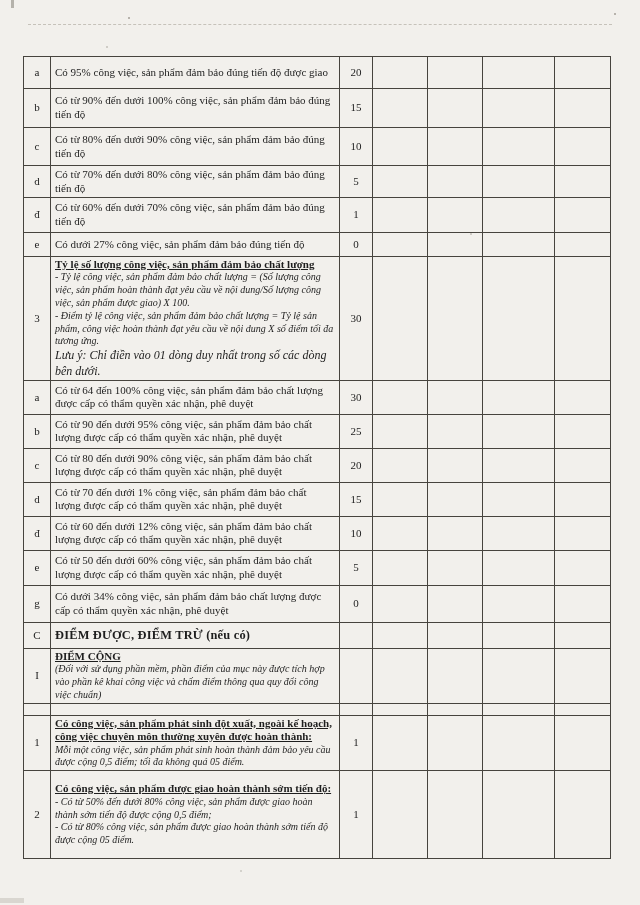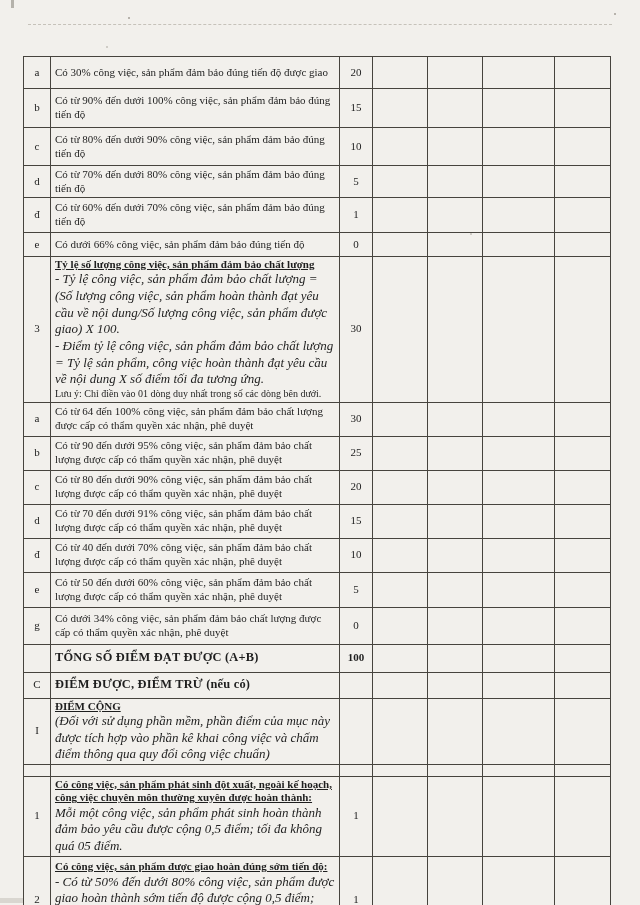--- a/index.html
+++ b/index.html
@@ -33,22 +33,22 @@
     font-size:11px;
     line-height:1.25;
     overflow:hidden;
   }
   td.letter{text-align:center;font-size:12px;padding:0;}
   td.score{text-align:center;font-size:12px;padding:0;}
   td.score.bold{font-weight:bold;}
   td.empty{padding:0;}
   .title{font-weight:bold;font-size:11px;line-height:1.22;text-decoration:underline;}
   .title-lg{font-weight:bold;font-size:12.4px;letter-spacing:.2px;}
-  .note{font-style:italic;font-size:13px;line-height:1.28;white-space:pre-line;}
-  .note-plain{font-size:10px;line-height:1.28;white-space:pre-line;}
+  .note{font-style:italic;font-size:10px;line-height:1.28;white-space:pre-line;}
+  .note-plain{font-size:12px;line-height:1.28;white-space:pre-line;font-style:italic;}
 </style>
 </head>
 <body>
 
 <div class="fold-line"></div>
 <div class="corner-mark"></div>
 <div class="speck" style="left:128px;top:17px;"></div>
 <div class="speck" style="left:614px;top:13px;"></div>
 <div class="speck" style="left:106px;top:46px;opacity:.6;"></div>
 <div class="speck" style="left:470px;top:233px;opacity:.6;"></div>
@@ -62,21 +62,21 @@
       <col style="width:33px">
     <col style="width:55px">
       <col style="width:55px">
       <col style="width:72px">
       <col style="width:56px">
   </colgroup>
 
   <tbody>
       <tr style="height:32px">
     <td class="letter">a</td>
-    <td><span>Có 30% công việc, sản phẩm đảm bảo đúng tiến độ được giao</span></td>
+    <td><span>Có 95% công việc, sản phẩm đảm bảo đúng tiến độ được giao</span></td>
     <td class="score">20</td>
     <td class="empty"></td>
         <td class="empty"></td>
         <td class="empty"></td>
         <td class="empty"></td>
   </tr>
   <tr style="height:39px">
     <td class="letter">b</td>
     <td><span>Có từ 90% đến dưới 100% công việc, sản phẩm đảm bảo đúng tiến độ</span></td>
     <td class="score">15</td>
@@ -107,21 +107,21 @@
     <td class="letter">đ</td>
     <td><span>Có từ 60% đến dưới 70% công việc, sản phẩm đảm bảo đúng tiến độ</span></td>
     <td class="score">1</td>
     <td class="empty"></td>
         <td class="empty"></td>
         <td class="empty"></td>
         <td class="empty"></td>
   </tr>
   <tr style="height:24px">
     <td class="letter">e</td>
-    <td><span>Có dưới 66% công việc, sản phẩm đảm bảo đúng tiến độ</span></td>
+    <td><span>Có dưới 27% công việc, sản phẩm đảm bảo đúng tiến độ</span></td>
     <td class="score">0</td>
     <td class="empty"></td>
         <td class="empty"></td>
         <td class="empty"></td>
         <td class="empty"></td>
   </tr>
 
   <tr style="height:110px">
     <td class="letter">3</td>
     <td>
@@ -159,30 +159,30 @@
     <td class="letter">c</td>
     <td><span>Có từ 80 đến dưới 90% công việc, sản phẩm đảm bảo chất lượng được cấp có thẩm quyền xác nhận, phê duyệt</span></td>
     <td class="score">20</td>
     <td class="empty"></td>
         <td class="empty"></td>
         <td class="empty"></td>
         <td class="empty"></td>
   </tr>
   <tr style="height:34px">
     <td class="letter">d</td>
-    <td><span>Có từ 70 đến dưới 91% công việc, sản phẩm đảm bảo chất lượng được cấp có thẩm quyền xác nhận, phê duyệt</span></td>
+    <td><span>Có từ 70 đến dưới 1% công việc, sản phẩm đảm bảo chất lượng được cấp có thẩm quyền xác nhận, phê duyệt</span></td>
     <td class="score">15</td>
     <td class="empty"></td>
         <td class="empty"></td>
         <td class="empty"></td>
         <td class="empty"></td>
   </tr>
   <tr style="height:34px">
     <td class="letter">đ</td>
-    <td><span>Có từ 40 đến dưới 70% công việc, sản phẩm đảm bảo chất lượng được cấp có thẩm quyền xác nhận, phê duyệt</span></td>
+    <td><span>Có từ 60 đến dưới 12% công việc, sản phẩm đảm bảo chất lượng được cấp có thẩm quyền xác nhận, phê duyệt</span></td>
     <td class="score">10</td>
     <td class="empty"></td>
         <td class="empty"></td>
         <td class="empty"></td>
         <td class="empty"></td>
   </tr>
   <tr style="height:35px">
     <td class="letter">e</td>
     <td><span>Có từ 50 đến dưới 60% công việc, sản phẩm đảm bảo chất lượng được cấp có thẩm quyền xác nhận, phê duyệt</span></td>
     <td class="score">5</td>
@@ -194,29 +194,20 @@
   <tr style="height:37px">
     <td class="letter">g</td>
     <td><span>Có dưới 34% công việc, sản phẩm đảm bảo chất lượng được cấp có thẩm quyền xác nhận, phê duyệt</span></td>
     <td class="score">0</td>
     <td class="empty"></td>
         <td class="empty"></td>
         <td class="empty"></td>
         <td class="empty"></td>
   </tr>
 
-  <tr style="height:28px">
-    <td class="letter"></td>
-    <td><span class="title-lg">TỔNG SỐ ĐIỂM ĐẠT ĐƯỢC (A+B)</span></td>
-    <td class="score bold">100</td>
-    <td class="empty"></td>
-        <td class="empty"></td>
-        <td class="empty"></td>
-        <td class="empty"></td>
-  </tr>
 
   <tr style="height:26px">
     <td class="letter">C</td>
     <td><span class="title-lg">ĐIỂM ĐƯỢC, ĐIỂM TRỪ (nếu có)</span></td>
     <td class="score"></td>
     <td class="empty"></td>
         <td class="empty"></td>
         <td class="empty"></td>
         <td class="empty"></td>
   </tr>
@@ -253,21 +244,21 @@
     <td class="score">1</td>
     <td class="empty"></td>
         <td class="empty"></td>
         <td class="empty"></td>
         <td class="empty"></td>
   </tr>
 
   <tr style="height:88px">
     <td class="letter">2</td>
     <td>
-      <div class="title">Có công việc, sản phẩm được giao hoàn đúng sớm tiến độ:</div>
+      <div class="title">Có công việc, sản phẩm được giao hoàn thành sớm tiến độ:</div>
       <div class="note">- Có từ 50% đến dưới 80% công việc, sản phẩm được giao hoàn thành sớm tiến độ được cộng 0,5 điểm;
 - Có từ 80% công việc, sản phẩm được giao hoàn thành sớm tiến độ được cộng 05 điểm.</div>
     </td>
     <td class="score">1</td>
     <td class="empty"></td>
         <td class="empty"></td>
         <td class="empty"></td>
         <td class="empty"></td>
   </tr>
 </tbody>

